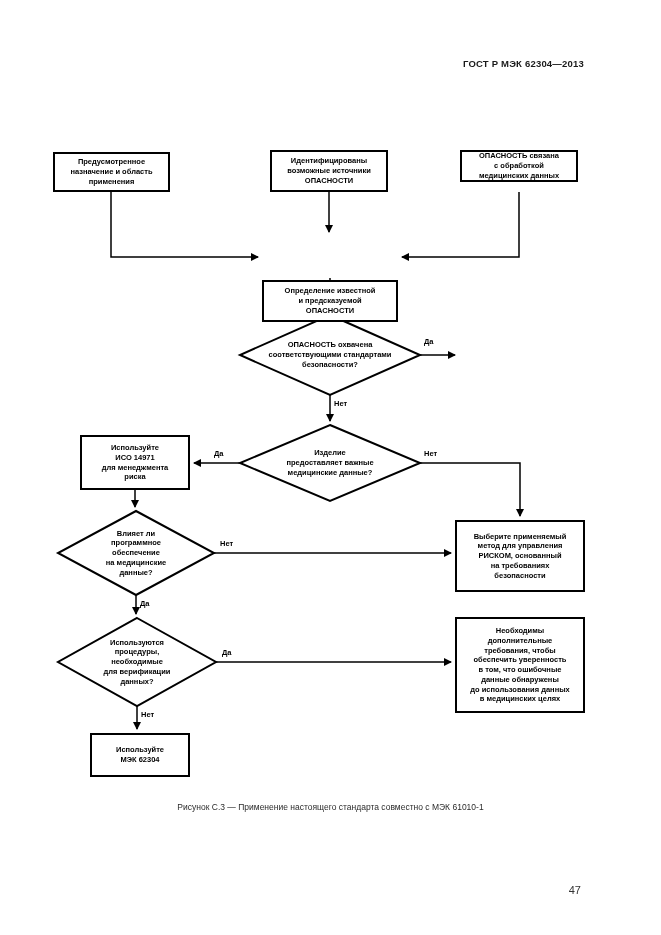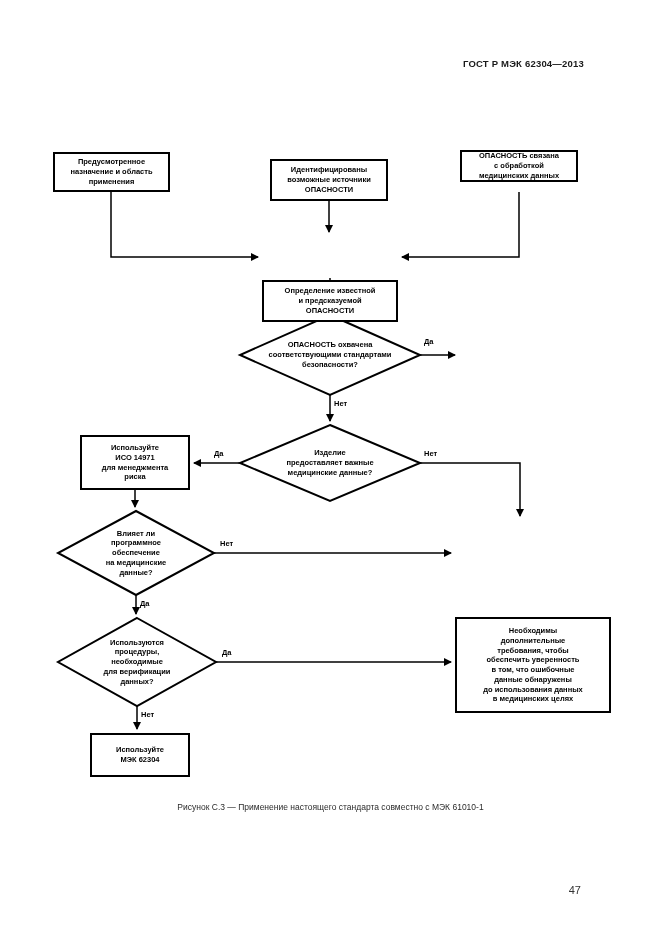--- a/index.html
+++ b/index.html
@@ -83,34 +83,39 @@
 
     <polygon points="330,315 420,355 330,395 240,355" fill="#fff" stroke="#000" stroke-width="2"></polygon>
     <polygon points="330,425 420,463 330,501 240,463" fill="#fff" stroke="#000" stroke-width="2"></polygon>
     <polygon points="136,511 214,553 136,595 58,553" fill="#fff" stroke="#000" stroke-width="2"></polygon>
     <polygon points="137,618 216,662 137,706 58,662" fill="#fff" stroke="#000" stroke-width="2"></polygon>
   </svg>
 
   <div class="box" style="left:53px;top:152px;width:117px;height:40px;">Предусмотренное
 назначение и область
 применения</div>
-  <div class="box" style="left:270px;top:150px;width:118px;height:42px;margin-top:9px;">Идентифицированы
+  <div class="box" style="left:270px;top:150px;width:118px;height:42px;">Идентифицированы
 возможные источники
 ОПАСНОСТИ</div>
   <div class="box" style="left:460px;top:150px;width:118px;height:32px;">ОПАСНОСТЬ связана
 с обработкой
 медицинских данных</div>
   <div class="box" style="left:262px;top:236px;width:136px;height:42px;margin-top:44px;">Определение известной
 и предсказуемой
 ОПАСНОСТИ</div>
   <div class="box" style="left:80px;top:435px;width:110px;height:55px;">Используйте
 ИСО 14971
 для менеджмента
 риска</div>
-  <div class="box" style="left:455px;top:617px;width:156px;height:96px;">Необходимы
+  <div class="box" style="left:455px;top:520px;width:130px;height:72px;">Выберите применяемый
+метод для управления
+РИСКОМ, основанный
+на требованиях
+безопасности</div>
+  <div class="box" style="left:455px;top:617px;width:130px;height:96px;">Необходимы
 дополнительные
 требования, чтобы
 обеспечить уверенность
 в том, что ошибочные
 данные обнаружены
 до использования данных
 в медицинских целях</div>
   <div class="box" style="left:90px;top:733px;width:100px;height:44px;">Используйте
 МЭК 62304</div>
 

